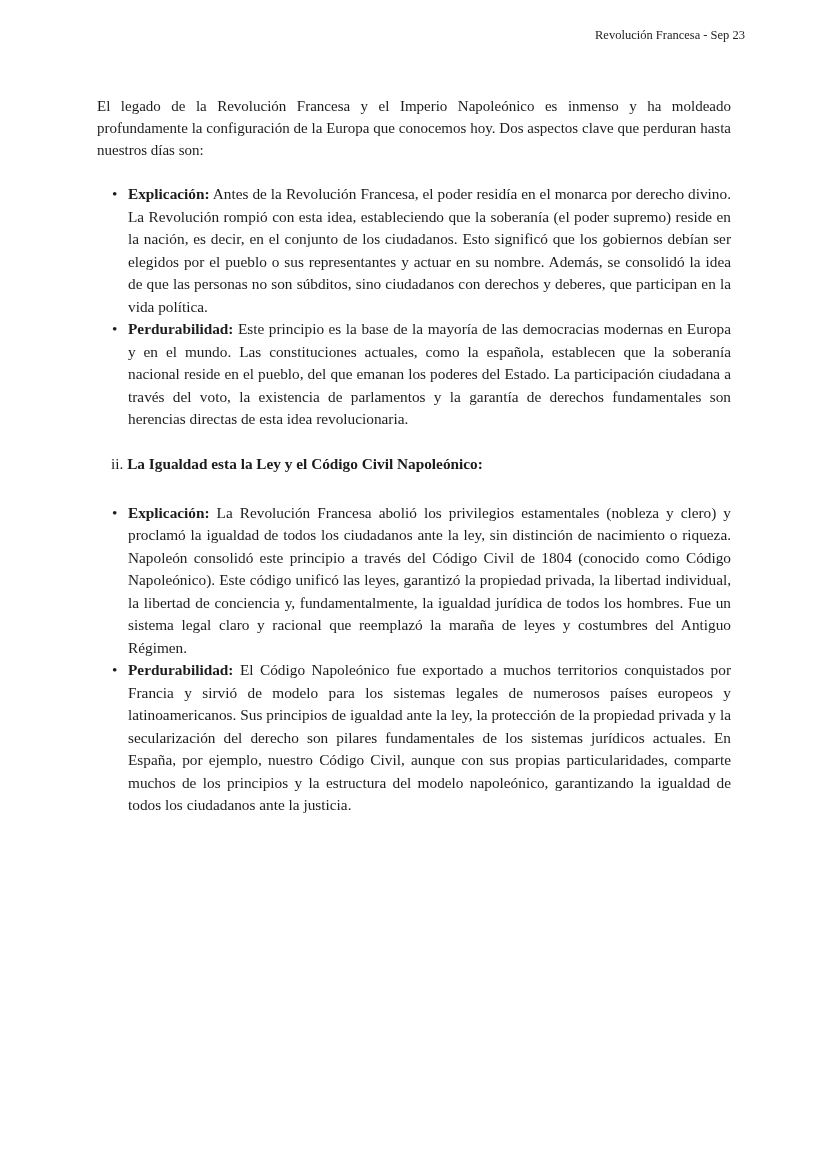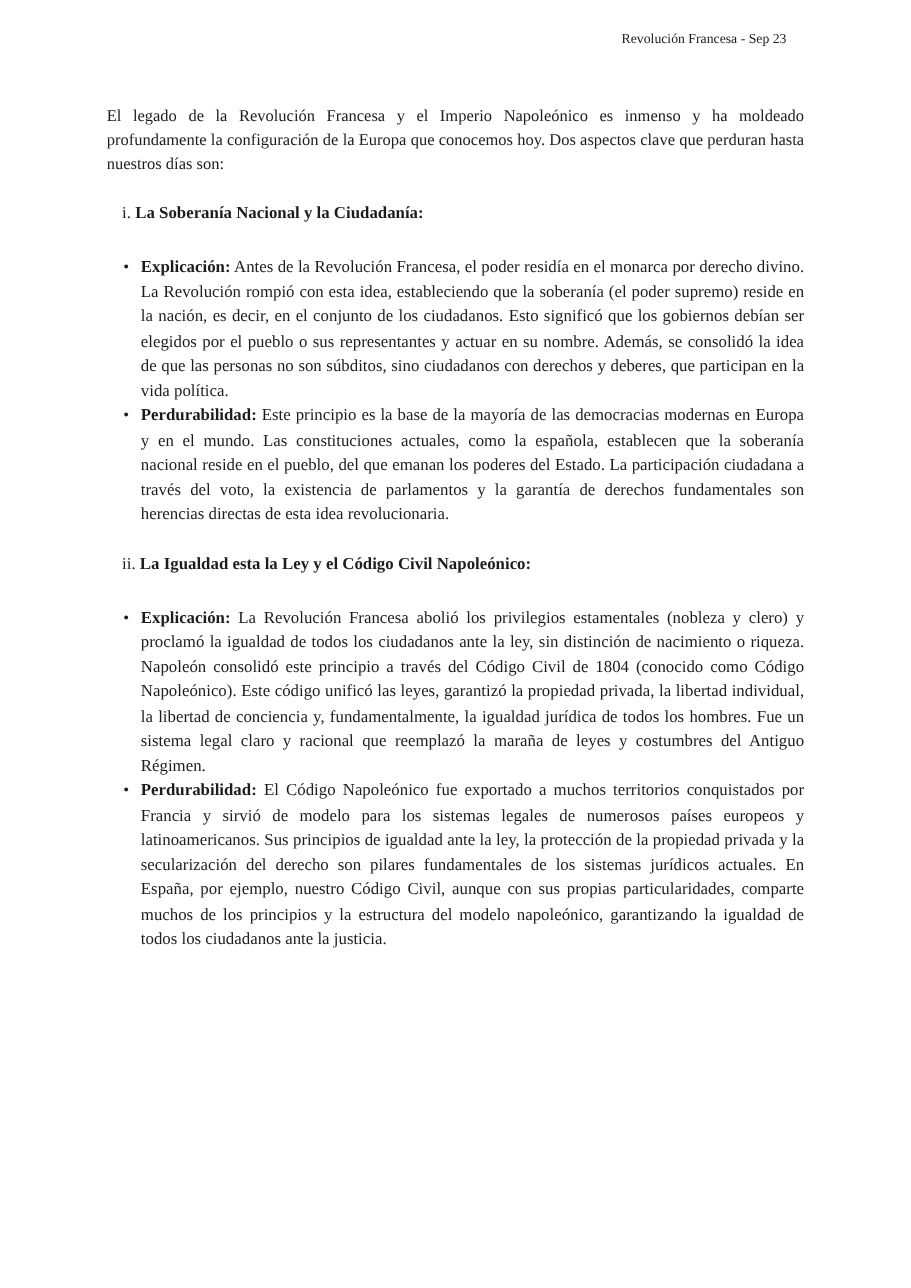--- a/index.html
+++ b/index.html
@@ -14,21 +14,21 @@
     position: relative;
     width: 828px;
     height: 1171px;
     background: #ffffff;
     padding: 95px 97px 0 97px;
     overflow: hidden;
   }
   .header {
     position: absolute;
     top: 28px;
-    right: 113px;
+    right: 83px;
     font-size: 12.5px;
     color: #1c1c1c;
   }
   .intro {
     font-size: 15px;
     line-height: 22px;
     text-align: justify;
   }
   .section {
     margin-top: 22px;
@@ -76,24 +76,20 @@
 
 <div class="page">
 
   <div class="header">
     <span>Revolución Francesa - Sep 23</span>
   </div>
 
   <p class="intro">El legado de la Revolución Francesa y el Imperio Napoleónico es inmenso y ha moldeado profundamente la configuración de la Europa que conocemos hoy. Dos aspectos clave que perduran hasta nuestros días son:</p>
 
   <div class="section">
-    <h2 class="section-heading">
-      <span class="numeral">i.</span>
-      <span class="section-title">La Soberanía Nacional y la Ciudadanía:</span>
-    </h2>
     <ul class="bullets">
       <li class="bullet">
         <span class="marker">•</span>
         <span class="bullet-label">Explicación:</span><span> Antes de la Revolución Francesa, el poder residía en el monarca por derecho divino. La Revolución rompió con esta idea, estableciendo que la soberanía (el poder supremo) reside en la nación, es decir, en el conjunto de los ciudadanos. Esto significó que los gobiernos debían ser elegidos por el pueblo o sus representantes y actuar en su nombre. Además, se consolidó la idea de que las personas no son súbditos, sino ciudadanos con derechos y deberes, que participan en la vida política.</span>
       </li>
       <li class="bullet">
         <span class="marker">•</span>
         <span class="bullet-label">Perdurabilidad:</span><span> Este principio es la base de la mayoría de las democracias modernas en Europa y en el mundo. Las constituciones actuales, como la española, establecen que la soberanía nacional reside en el pueblo, del que emanan los poderes del Estado. La participación ciudadana a través del voto, la existencia de parlamentos y la garantía de derechos fundamentales son herencias directas de esta idea revolucionaria.</span>
       </li>
     </ul>

